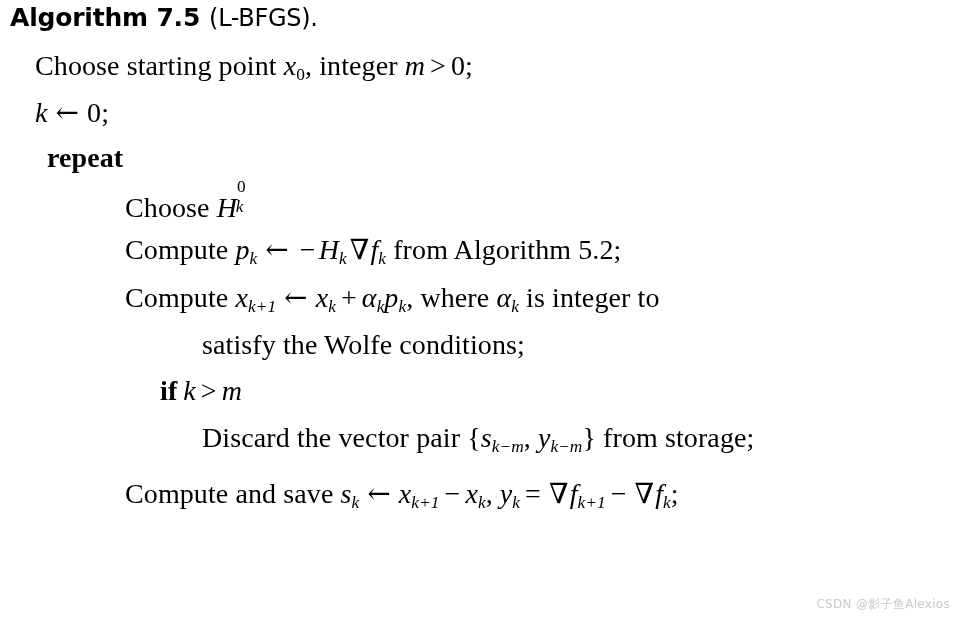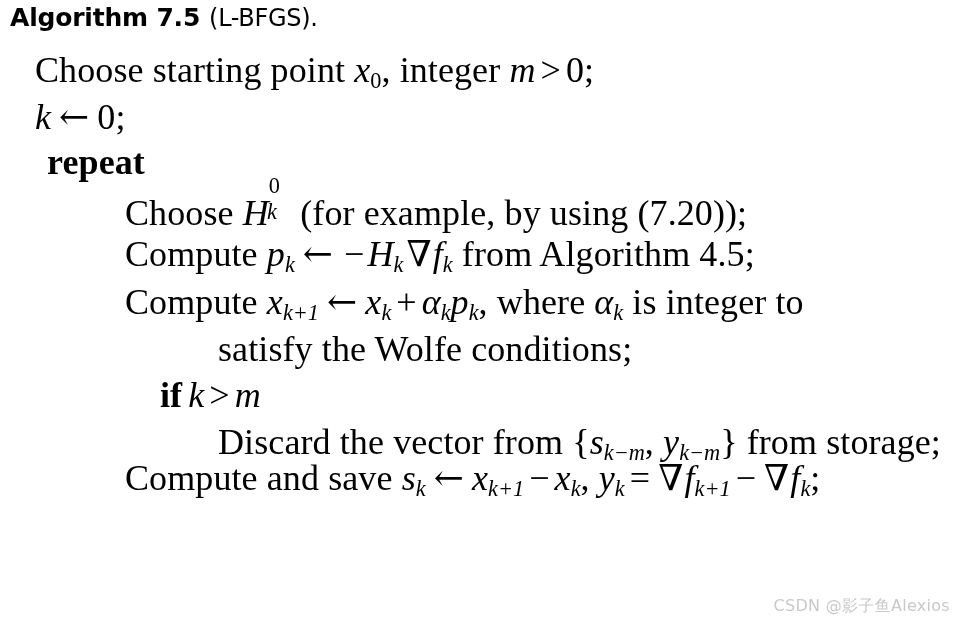--- a/index.html
+++ b/index.html
@@ -21,21 +21,21 @@
     position: absolute;
     left: 0;
     top: 0;
     width: 964px;
     height: 630px;
   }
 
   .alg-line {
     position: absolute;
     white-space: nowrap;
-    font-size: 36px;
+    font-size: 28px;
     line-height: 1;
     letter-spacing: 0.1px;
   }
 
   
   .title-line {
     left: 10px;
     top: 4px;
     font-size: 27px;
   }
@@ -49,32 +49,32 @@
     font-family: "DejaVu Sans", "Liberation Sans", sans-serif;
     font-weight: normal;
     font-size: 24px;
     letter-spacing: -0.3px;
     margin-left: 9px;
   }
 
   
   .ind-0 { left: 35px; }
   .ind-1 { left: 125px; }
-  .ind-2 { left: 218px; }
+  .ind-2 { left: 202px; }
 
   .y-l1  { top: 52px; }
   .y-l2  { top: 99px; }
   .y-l3  { top: 144px; margin-left: 12px; }
   .y-l4  { top: 189px; }
   .y-l5  { top: 236px; }
   .y-l6  { top: 284px; }
   .y-l7  { top: 331px; }
   .y-l8  { top: 377px; margin-left: 35px; }
   .y-l9  { top: 424px; }
-  .y-l10 { top: 460px; }
+  .y-l10 { top: 480px; }
   .y-l11 { top: 519px; }
   .y-l12 { top: 566px; }
 
   .bold { font-weight: bold; }
 
   
   .mathvar { font-style: italic; }
   .op {
     display: inline-block;
     padding: 0 5px;
@@ -126,50 +126,50 @@
     top: 0.52em;
     font-size: 0.62em;
     font-style: italic;
   }
 
   .watermark {
     position: absolute;
     right: 14px;
     top: 596px;
     font-family: "DejaVu Sans", "Liberation Sans", sans-serif;
-    font-size: 16px;
+    font-size: 12px;
     color: #c9c9c9;
     letter-spacing: 0.3px;
     white-space: nowrap;
   }
 </style>
 </head>
 <body>
 
 <div id="algorithm-block">
 
   <div class="alg-line title-line"><span class="title-strong">Algorithm 7.5</span><span class="title-paren">(L-BFGS).</span></div>
 
   <div class="alg-line ind-0 y-l1"><span>Choose starting point </span><span class="mathvar">x</span><sub class="upright">0</sub><span>, integer </span><span class="mathvar">m</span><span class="op">&gt;</span><span>0</span><span>;</span></div>
 
   <div class="alg-line ind-0 y-l2"><span class="mathvar">k</span><span class="arrow">←</span><span>0</span><span>;</span></div>
 
   <div class="alg-line ind-0 y-l3 bold">repeat</div>
 
-  <div class="alg-line ind-1 y-l4"><span>Choose </span><span class="mathvar">H</span><span class="supsub"><span class="sup">0</span><span class="sb">k</span></span><span> (for example, by using (7.20));</span></div>
+  <div class="alg-line ind-1 y-l4"><span>Choose </span><span class="mathvar">H</span><span class="supsub"><span class="sup">0</span><span class="sb">k</span></span></div>
 
-  <div class="alg-line ind-1 y-l5"><span>Compute </span><span class="mathvar">p</span><sub>k</sub><span class="arrow">←</span><span class="op-tight">−</span><span class="mathvar">H</span><sub>k</sub><span class="nabla">∇</span><span class="mathvar">f</span><sub>k</sub><span> from Algorithm 4.5;</span></div>
+  <div class="alg-line ind-1 y-l5"><span>Compute </span><span class="mathvar">p</span><sub>k</sub><span class="arrow">←</span><span class="op-tight">−</span><span class="mathvar">H</span><sub>k</sub><span class="nabla">∇</span><span class="mathvar">f</span><sub>k</sub><span> from Algorithm 5.2;</span></div>
 
   <div class="alg-line ind-1 y-l6"><span>Compute </span><span class="mathvar">x</span><sub>k+1</sub><span class="arrow">←</span><span class="mathvar">x</span><sub>k</sub><span class="op">+</span><span class="mathvar">α</span><sub>k</sub><span class="mathvar">p</span><sub>k</sub><span>, where </span><span class="mathvar">α</span><sub>k</sub><span> is integer to</span></div>
 
   <div class="alg-line ind-2 y-l7">satisfy the Wolfe conditions;</div>
 
   <div class="alg-line ind-1 y-l8"><span class="bold">if</span><span class="mathvar" style="padding-left:6px">k</span><span class="op">&gt;</span><span class="mathvar">m</span></div>
 
-  <div class="alg-line ind-2 y-l9"><span>Discard the vector from {</span><span class="mathvar">s</span><sub>k−m</sub><span>, </span><span class="mathvar">y</span><sub>k−m</sub><span>} from storage;</span></div>
+  <div class="alg-line ind-2 y-l9"><span>Discard the vector pair {</span><span class="mathvar">s</span><sub>k−m</sub><span>, </span><span class="mathvar">y</span><sub>k−m</sub><span>} from storage;</span></div>
 
   <div class="alg-line ind-1 y-l10"><span>Compute and save </span><span class="mathvar">s</span><sub>k</sub><span class="arrow">←</span><span class="mathvar">x</span><sub>k+1</sub><span class="op">−</span><span class="mathvar">x</span><sub>k</sub><span>, </span><span class="mathvar">y</span><sub>k</sub><span class="op">=</span><span class="nabla">∇</span><span class="mathvar">f</span><sub>k+1</sub><span class="op">−</span><span class="nabla">∇</span><span class="mathvar">f</span><sub>k</sub><span>;</span></div>
 
 
 
   <div class="watermark">CSDN @影子鱼Alexios</div>
 
 </div>
 
 </body></html>

